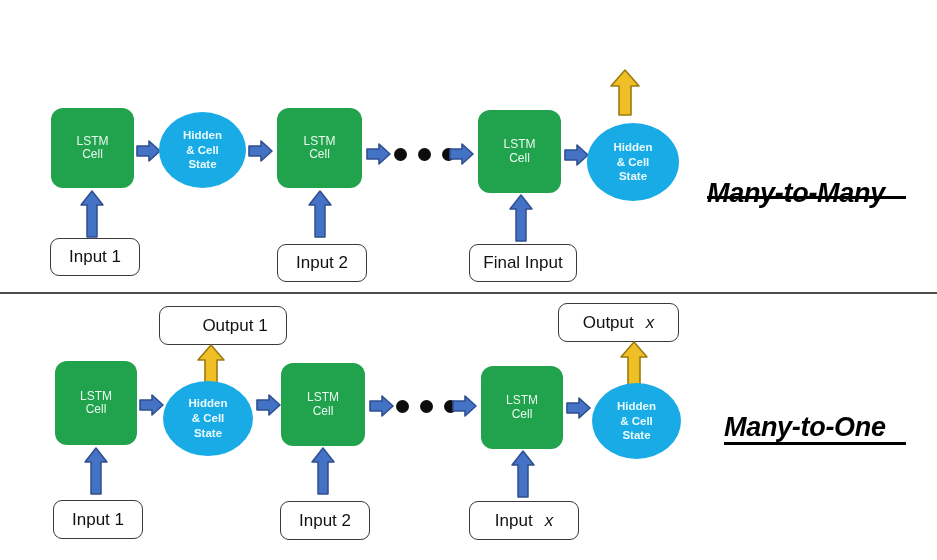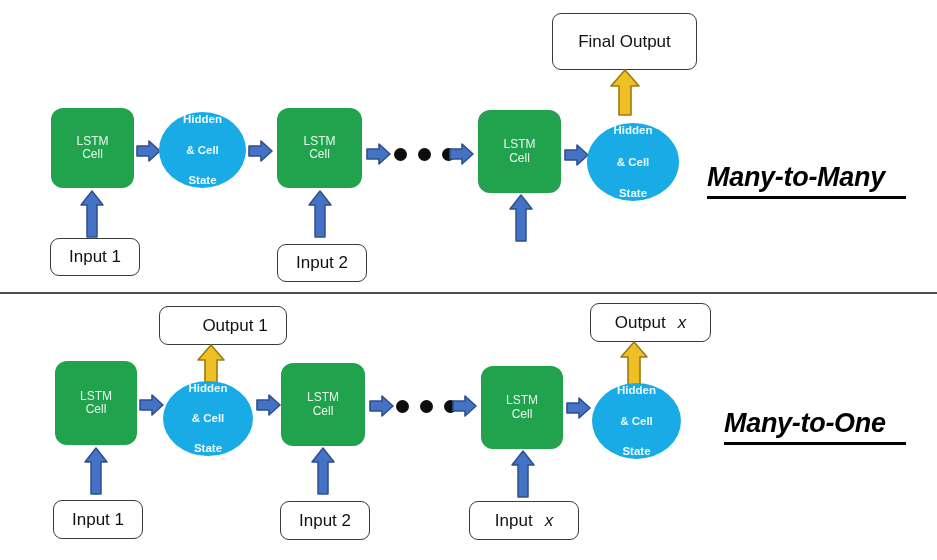--- a/index.html
+++ b/index.html
@@ -36,21 +36,21 @@
   .lstm-cell .l1, .lstm-cell .l2 { display: block; }
 
   
   .state-ellipse {
     background: #19abe5;
     border-radius: 50%;
     color: #e9fbff;
     display: flex;
     flex-direction: column;
     align-items: center;
-    justify-content: space-between;
+    justify-content: center;
     line-height: 1.3;
     font-size: 11.5px;
     font-weight: bold;
     text-align: center;
   }
 
   
   .label-box {
     background: #ffffff;
     border: 1.3px solid #3a3a3a;
@@ -79,42 +79,40 @@
   }
 
   
   .section-title {
     font-size: 27px;
     font-weight: bold;
     font-style: italic;
     color: #000000;
     white-space: nowrap;
     letter-spacing: -0.3px;
+    margin-top: 16px;
   }
   .title-underline {
     background: #000000;
     height: 2.5px;
   }
 
   
   .divider {
     background: #4d4d4d;
     height: 1.6px;
     width: 937px;
     left: 0;
   }
 </style>
 </head>
 <body>
 
 <div id="canvas">
 
-  <div class="abs label-box" style="left:552px; top:13px; width:143px; height:55px;">
-    <span>Final Output</span>
-  </div>
 
   <svg class="abs arrow-up-yellow" style="left:609px; top:68px;" width="32" height="48" viewBox="0 0 32 48">
     <polygon points="16,2 30,18 22,18 22,47 10,47 10,18 2,18" fill="#f0bf25" stroke="#9a7b10" stroke-width="1.6" stroke-linejoin="round"></polygon>
   </svg>
 
   <div class="abs lstm-cell" style="left:51px; top:108px; width:83px; height:80px;">
     <span class="l1">LSTM</span>
     <span class="l2">Cell</span>
   </div>
 
@@ -175,33 +173,36 @@
   <svg class="abs arrow-up-blue" style="left:509px; top:194px;" width="24" height="48" viewBox="0 0 24 48">
     <polygon points="12,1 23,15 17,15 17,47 7,47 7,15 1,15" fill="#4472c4" stroke="#2f4f8f" stroke-width="1.5" stroke-linejoin="round"></polygon>
   </svg>
 
   <div class="abs label-box" style="left:50px; top:238px; width:88px; height:36px;">
     <span>Input 1</span>
   </div>
   <div class="abs label-box" style="left:277px; top:244px; width:88px; height:36px;">
     <span>Input 2</span>
   </div>
+  <div class="abs label-box" style="left:469px; top:244px; width:106px; height:36px;">
+    <span>Final Input</span>
+  </div>
 
   <div class="abs section-title" style="left:707px; top:162px;">
     <span>Many-to-Many</span>
   </div>
   <div class="abs title-underline" style="left:707px; top:196px; width:199px;"></div>
 
   <div class="abs divider" style="top:292px;"></div>
 
   <div class="abs label-box" style="left:159px; top:306px; width:102px; height:37px;padding-left:24px;">
     <span>Output 1</span>
   </div>
 
-  <div class="abs label-box" style="left:590px; top:303px; width:119px; height:37px;gap:12px;">
+  <div class="abs label-box" style="left:558px; top:303px; width:119px; height:37px;gap:12px;">
     <span>Output </span>
       <span class="ital">x</span>
   </div>
 
   <svg class="abs arrow-up-yellow" style="left:196px; top:343px;" width="30" height="44" viewBox="0 0 30 44">
     <polygon points="15,2 28,17 21,17 21,43 9,43 9,17 2,17" fill="#f0bf25" stroke="#9a7b10" stroke-width="1.6" stroke-linejoin="round"></polygon>
   </svg>
 
   <svg class="abs arrow-up-yellow" style="left:619px; top:340px;" width="30" height="47" viewBox="0 0 30 47">
     <polygon points="15,2 28,17 21,17 21,46 9,46 9,17 2,17" fill="#f0bf25" stroke="#9a7b10" stroke-width="1.6" stroke-linejoin="round"></polygon>
@@ -274,18 +275,18 @@
     <span>Input 1</span>
   </div>
   <div class="abs label-box" style="left:280px; top:501px; width:88px; height:37px;">
     <span>Input 2</span>
   </div>
   <div class="abs label-box" style="left:469px; top:501px; width:108px; height:37px;gap:12px;">
     <span>Input </span>
       <span class="ital">x</span>
   </div>
 
-  <div class="abs section-title" style="left:724px; top:408px;">
+  <div class="abs section-title" style="left:724px; top:396px;">
     <span>Many-to-One</span>
   </div>
   <div class="abs title-underline" style="left:724px; top:442px; width:182px;"></div>
 
 </div>
 
 </body></html>

